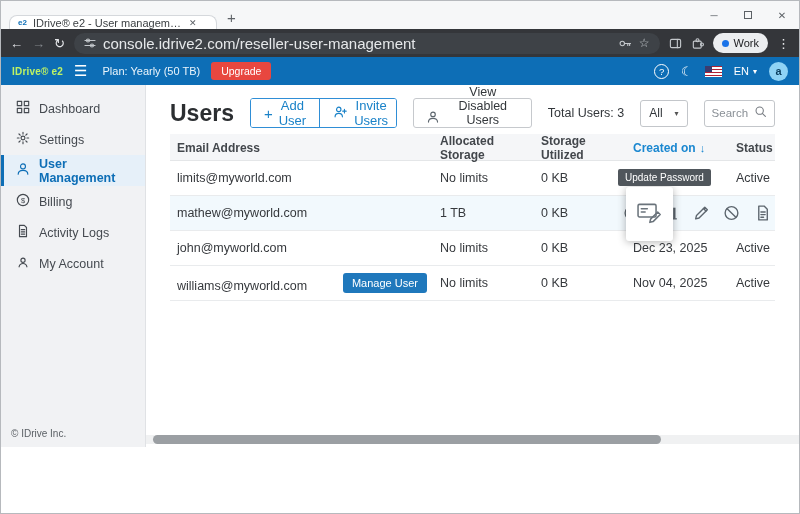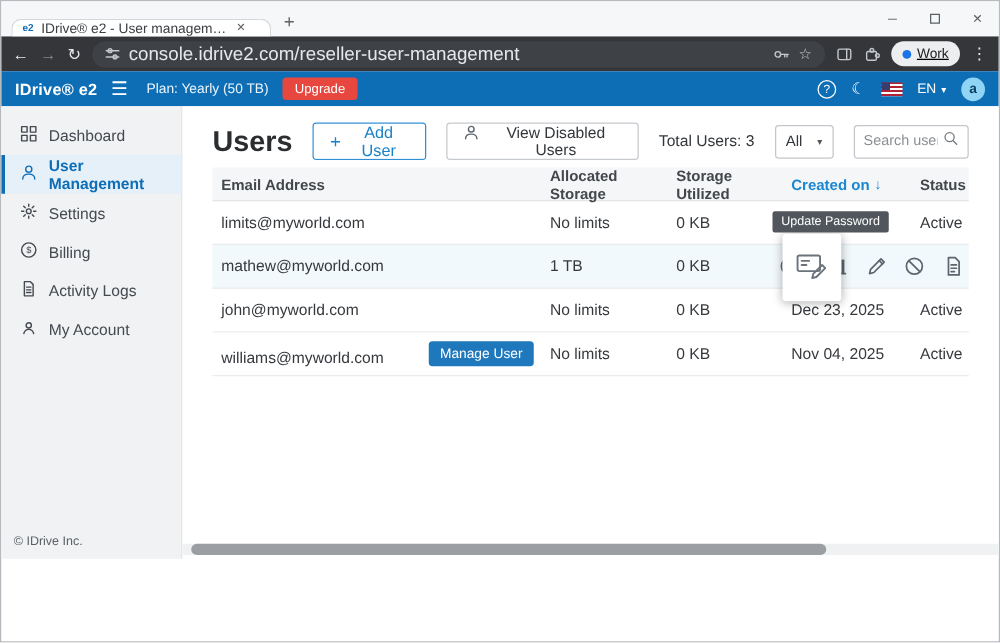--- a/index.html
+++ b/index.html
@@ -19,28 +19,28 @@
 
   
   .toolbar { height:28px; background:#34363a; display:flex; align-items:center; padding:0 9px; gap:9px; }
   .nav-ic { font-size:13px; color:#e4e6e9; cursor:pointer; line-height:1; }
   .nav-ic.dim { color:#83878c; }
   .urlbar { flex:1; height:21px; background:#3e4247; border-radius:11px; display:flex; align-items:center; padding:0 10px; gap:7px; }
   .url-text { font-size:15px; color:#e6e8ea; flex:1; white-space:nowrap; overflow:hidden; }
   .tb-svg { display:inline-flex; }
   .tb-svg svg { stroke:#c4c8cc; fill:none; stroke-width:1.2; stroke-linecap:round; }
   .star { font-size:12px; color:#c4c8cc; cursor:pointer; }
-  .profile-chip { height:20px; background:#eceef0; border-radius:10px; display:flex; align-items:center; gap:5px; padding:0 9px; cursor:pointer;text-decoration:underline; }
+  .profile-chip { height:20px; background:#eceef0; border-radius:10px; display:flex; align-items:center; gap:5px; padding:0 9px; cursor:pointer; }
   .chip-dot { width:7px; height:7px; border-radius:50%; background:#1a73e8; }
   .chip-label { font-size:11px; color:#202124; }
   .menu-dots { font-size:13px; color:#e4e6e9; cursor:pointer; }
 
   
   .app-header { height:28px; background:#0d6eb6; display:flex; align-items:center; padding:0 11px; gap:11px; }
-  .logo { color:#ffffff; font-size:13px; font-weight:bold; letter-spacing:.2px; }
+  .logo { color:#bef264; font-size:10px; font-weight:bold; letter-spacing:.2px; }
   .hamburger { color:#fff; font-size:15px; cursor:pointer; }
   .plan { color:#eaf4fb; font-size:11px; margin-left:4px; }
   .upgrade-btn { background:#e8473f; color:#fff; font-size:10.5px; border:none; border-radius:3px; padding:3px 10px; cursor:pointer; }
   .hdr-right { margin-left:auto; display:flex; align-items:center; gap:12px; }
   .help-circ { width:15px; height:15px; border:1.2px solid #fff; border-radius:50%; color:#fff; font-size:9.5px; display:flex; align-items:center; justify-content:center; cursor:pointer; }
   .moon { color:#fff; font-size:13px; cursor:pointer; }
   .flag { width:17px; height:11px; background:repeating-linear-gradient(#b22234 0 1.5px,#fff 1.5px 3px); position:relative; }
   .flag::after { content:""; position:absolute; left:0; top:0; width:7px; height:6px; background:#3c3b6e; }
   .lang { color:#fff; font-size:11px; display:flex; align-items:center; gap:4px; cursor:pointer; }
   .lang .caret { font-size:8px; }
@@ -57,21 +57,21 @@
   .content { flex:1; position:relative; background:#fff; padding:0 24px; overflow:hidden; }
 
   
   .controls { margin-top:11px; height:34px; display:flex; align-items:center; gap:16px; }
   .page-title { font-size:23px; font-weight:bold; color:#2b2e31; }
   .seg-group { display:flex; border:1.3px solid #2f8ed6; border-radius:3px; overflow:hidden; height:30px; background:#fff; }
   .seg-btn { display:flex; align-items:center; gap:6px; padding:0 13px; font-size:13px; color:#1a82c8; background:#fff; border:none; cursor:pointer; }
   .seg-btn + .seg-btn { border-left:1.3px solid #2f8ed6; }
   .seg-btn .plus { font-size:15px; }
   .seg-btn svg { fill:none; stroke:#1a82c8; stroke-width:1.3; stroke-linecap:round; }
-  .ghost-btn { height:30px; display:flex; align-items:flex-start; gap:7px; padding:0 12px; font-size:12.5px; color:#33373b; background:#fff; border:1px solid #c6c9cd; border-radius:3px; cursor:pointer; }
+  .ghost-btn { height:30px; display:flex; align-items:flex-end; gap:7px; padding:0 12px; font-size:12.5px; color:#33373b; background:#fff; border:1px solid #c6c9cd; border-radius:3px; cursor:pointer; }
   .ghost-btn svg { fill:none; stroke:#5d666e; stroke-width:1.3; stroke-linecap:round; }
   .total-users { margin-left:auto; font-size:12.5px; color:#33373b; white-space:nowrap; }
   .filter-select { height:27px; border:1px solid #c3c6ca; border-radius:3px; background:#fff; display:flex; align-items:center; gap:12px; padding:0 8px; font-size:12px; color:#33373b; cursor:pointer; }
   .filter-select .caret { font-size:8px; color:#555; }
   .search-box { height:27px; width:97px; border:1px solid #c3c6ca; border-radius:3px; background:#fff; display:flex; align-items:center; padding:0 7px; gap:4px; }
   .search-box input { border:none; outline:none; width:100%; font-size:11.5px; color:#33373b; font-family:inherit; }
   .search-box input::placeholder { color:#8a9096; }
   .search-box svg { fill:none; stroke:#757a80; stroke-width:1.3; stroke-linecap:round; flex-shrink:0; }
 
   
@@ -182,33 +182,33 @@
     <aside class="sidebar">
       <div class="side-item">
         <span><svg width="14" height="14" viewBox="0 0 16 16">
               <rect x="1.5" y="1.5" width="5" height="5"></rect>
               <rect x="9.5" y="1.5" width="5" height="5"></rect>
               <rect x="1.5" y="9.5" width="5" height="5"></rect>
               <rect x="9.5" y="9.5" width="5" height="5"></rect>
             </svg></span>
         <span>Dashboard</span>
       </div>
+      <div class="side-item">
+        <span><svg width="14" height="14" viewBox="0 0 16 16">
+              <circle cx="8" cy="8" r="2.2"></circle>
+              <path d="M8 1.5v2M8 12.5v2M1.5 8h2M12.5 8h2M3.4 3.4l1.4 1.4M11.2 11.2l1.4 1.4M12.6 3.4l-1.4 1.4M4.8 11.2l-1.4 1.4"></path>
+            </svg></span>
+        <span>Settings</span>
+      </div>
       <div class="side-item active">
         <span><svg width="14" height="14" viewBox="0 0 16 16">
               <circle cx="8" cy="5" r="2.8"></circle>
               <path d="M2.5 14c0-3 2.5-4.5 5.5-4.5s5.5 1.5 5.5 4.5"></path>
             </svg></span>
         <span>User Management</span>
-      </div>
-      <div class="side-item">
-        <span><svg width="14" height="14" viewBox="0 0 16 16">
-              <circle cx="8" cy="8" r="2.2"></circle>
-              <path d="M8 1.5v2M8 12.5v2M1.5 8h2M12.5 8h2M3.4 3.4l1.4 1.4M11.2 11.2l1.4 1.4M12.6 3.4l-1.4 1.4M4.8 11.2l-1.4 1.4"></path>
-            </svg></span>
-        <span>Settings</span>
       </div>
       <div class="side-item">
         <span><svg width="14" height="14" viewBox="0 0 16 16">
               <circle cx="8" cy="8" r="6.5"></circle>
               <text x="8" y="11" font-size="8.5" text-anchor="middle" fill="currentColor" stroke="none">$</text>
             </svg></span>
         <span>Billing</span>
       </div>
       <div class="side-item">
         <span><svg width="14" height="14" viewBox="0 0 16 16">
@@ -228,20 +228,28 @@
     </aside>
 
     <main class="content">
 
       <div class="controls">
         <span class="page-title">Users</span>
         <div class="seg-group">
           <button class="seg-btn">
             <span class="plus">+</span>
             <span>Add User</span>
+          </button>
+          <button class="seg-btn">
+            <span><svg width="15" height="14" viewBox="0 0 16 16">
+                  <circle cx="6" cy="5" r="2.5"></circle>
+                  <path d="M1.8 13.5c0-2.6 1.9-4 4.2-4s4.2 1.4 4.2 4"></path>
+                  <path d="M12.5 5v4M10.5 7h4"></path>
+                </svg></span>
+            <span>Invite Users</span>
           </button>
         </div>
         <button class="ghost-btn">
           <span><svg width="14" height="14" viewBox="0 0 16 16">
                 <circle cx="8" cy="5" r="2.6"></circle>
                 <path d="M2.8 13.8c0-2.8 2.3-4.3 5.2-4.3s5.2 1.5 5.2 4.3"></path>
               </svg></span>
           <span>View Disabled Users</span>
         </button>
         <span class="total-users">Total Users: 3</span>

